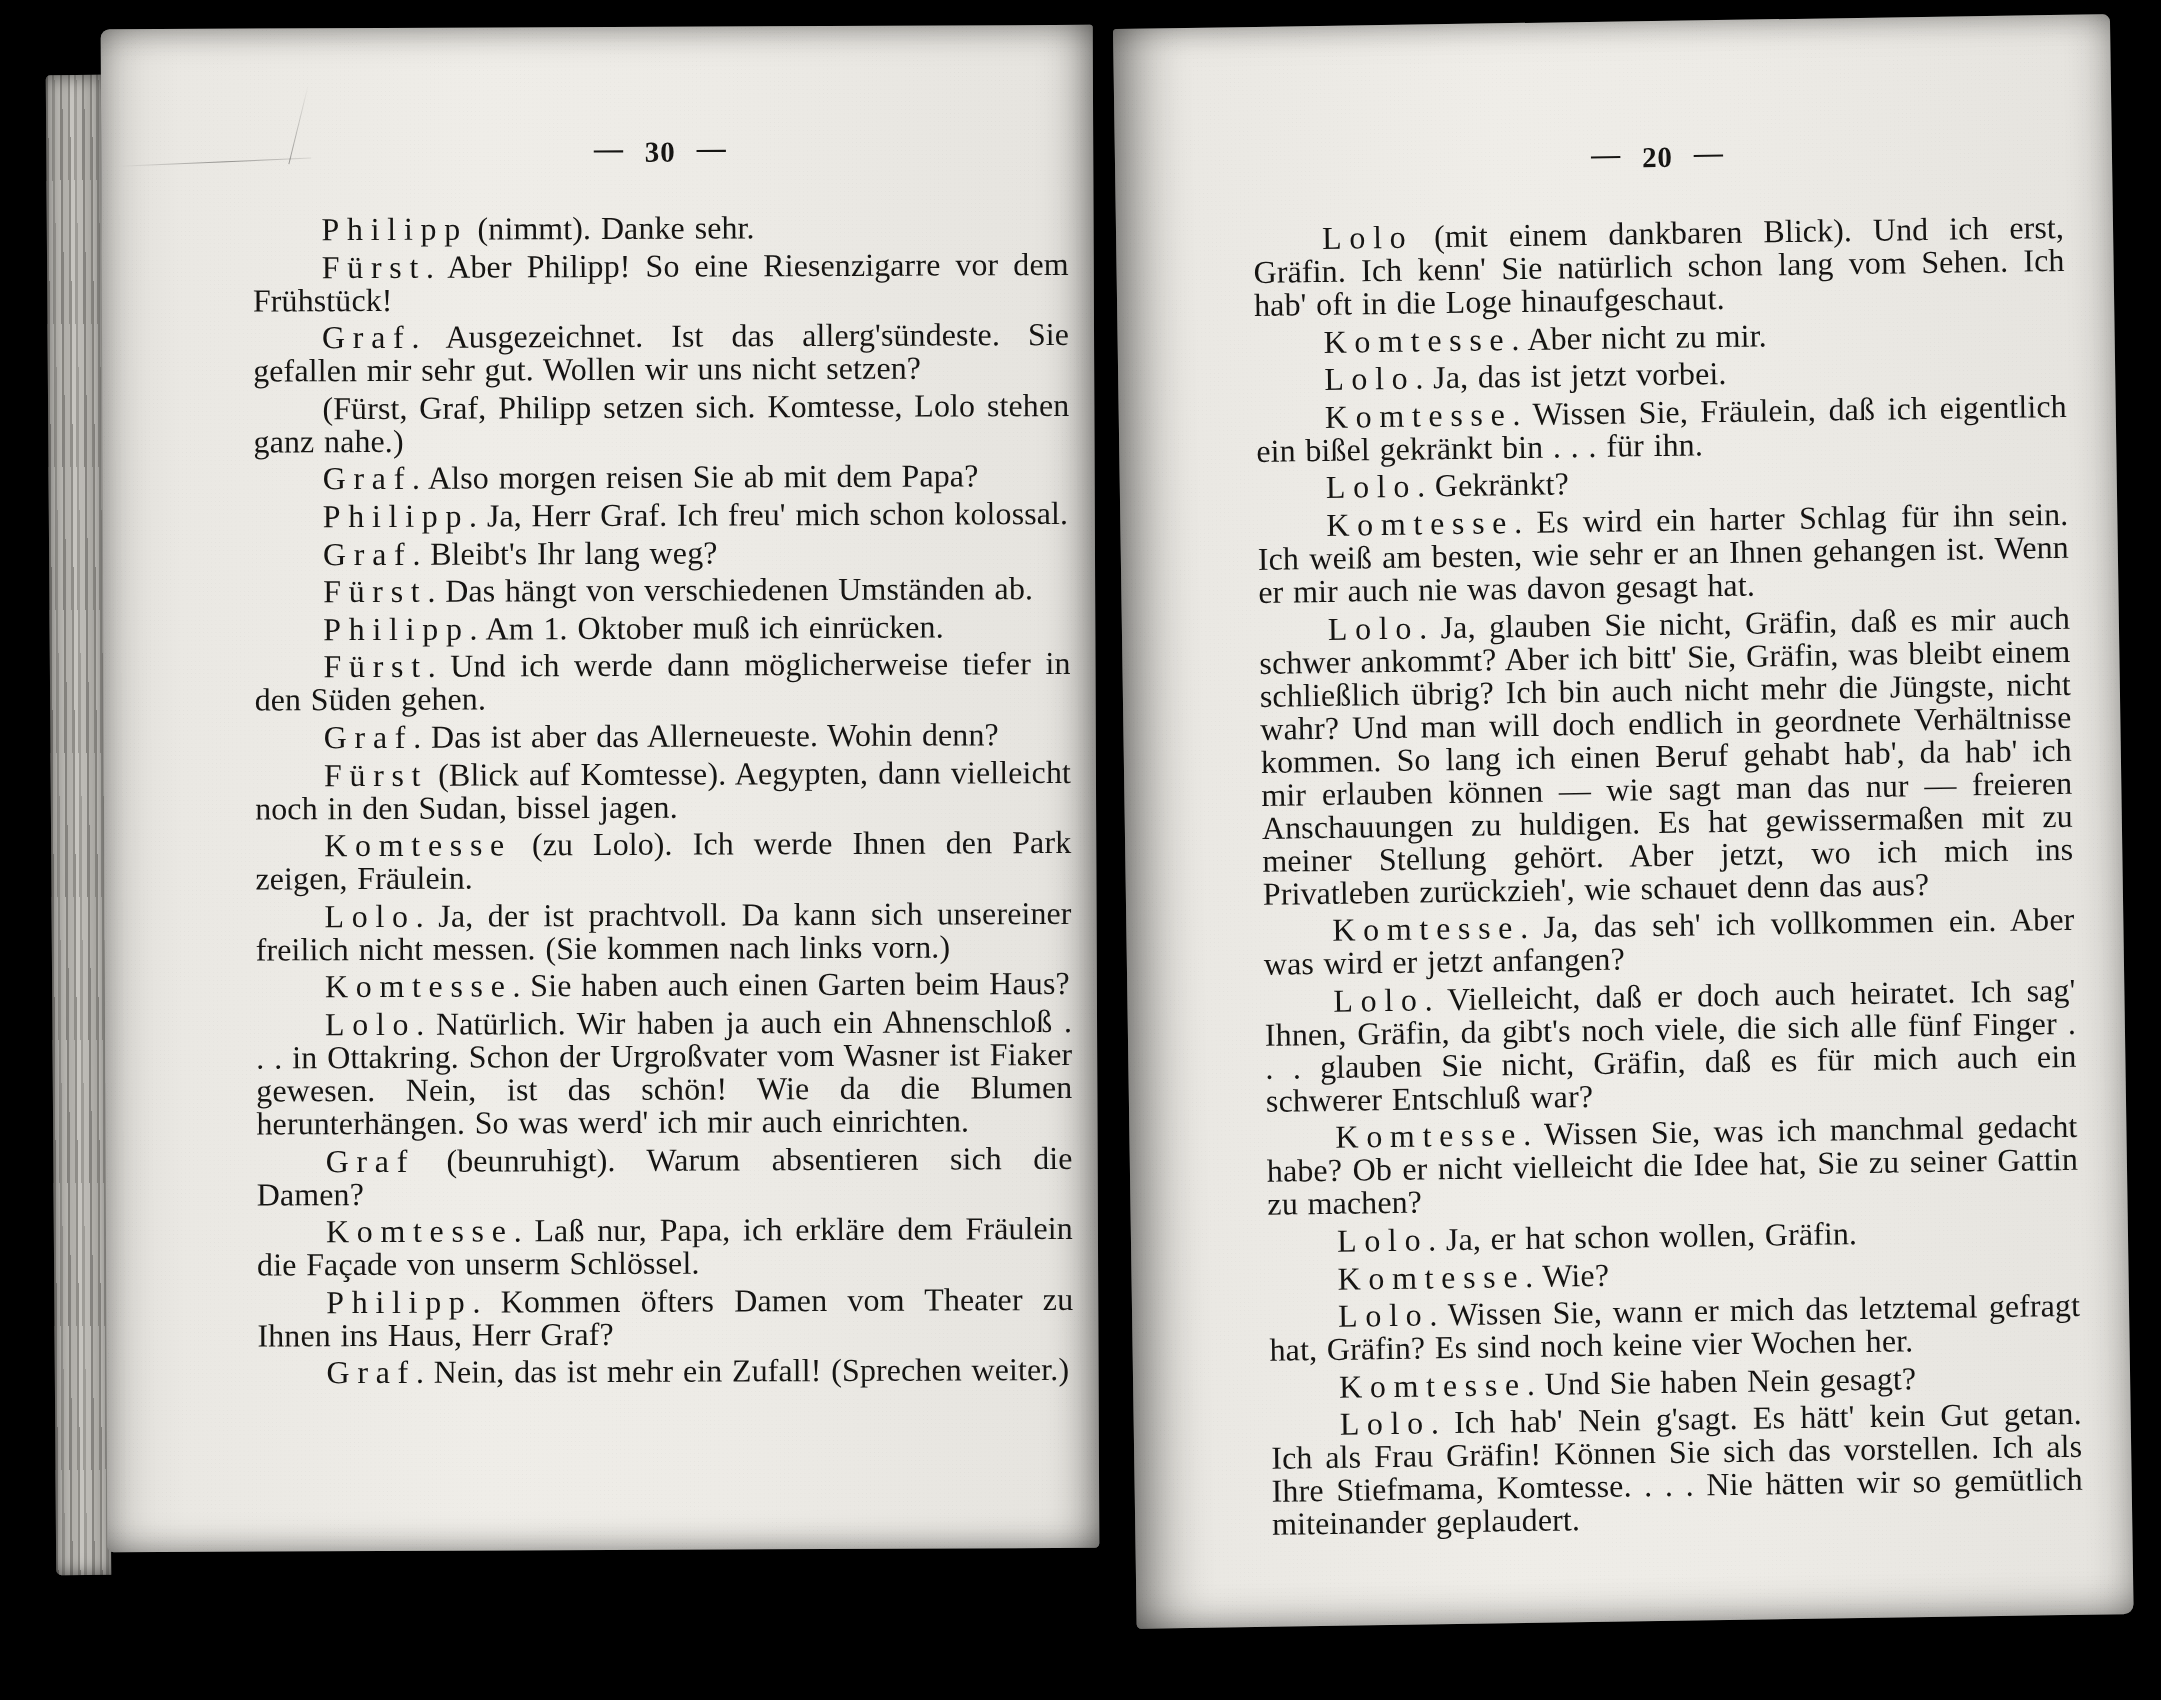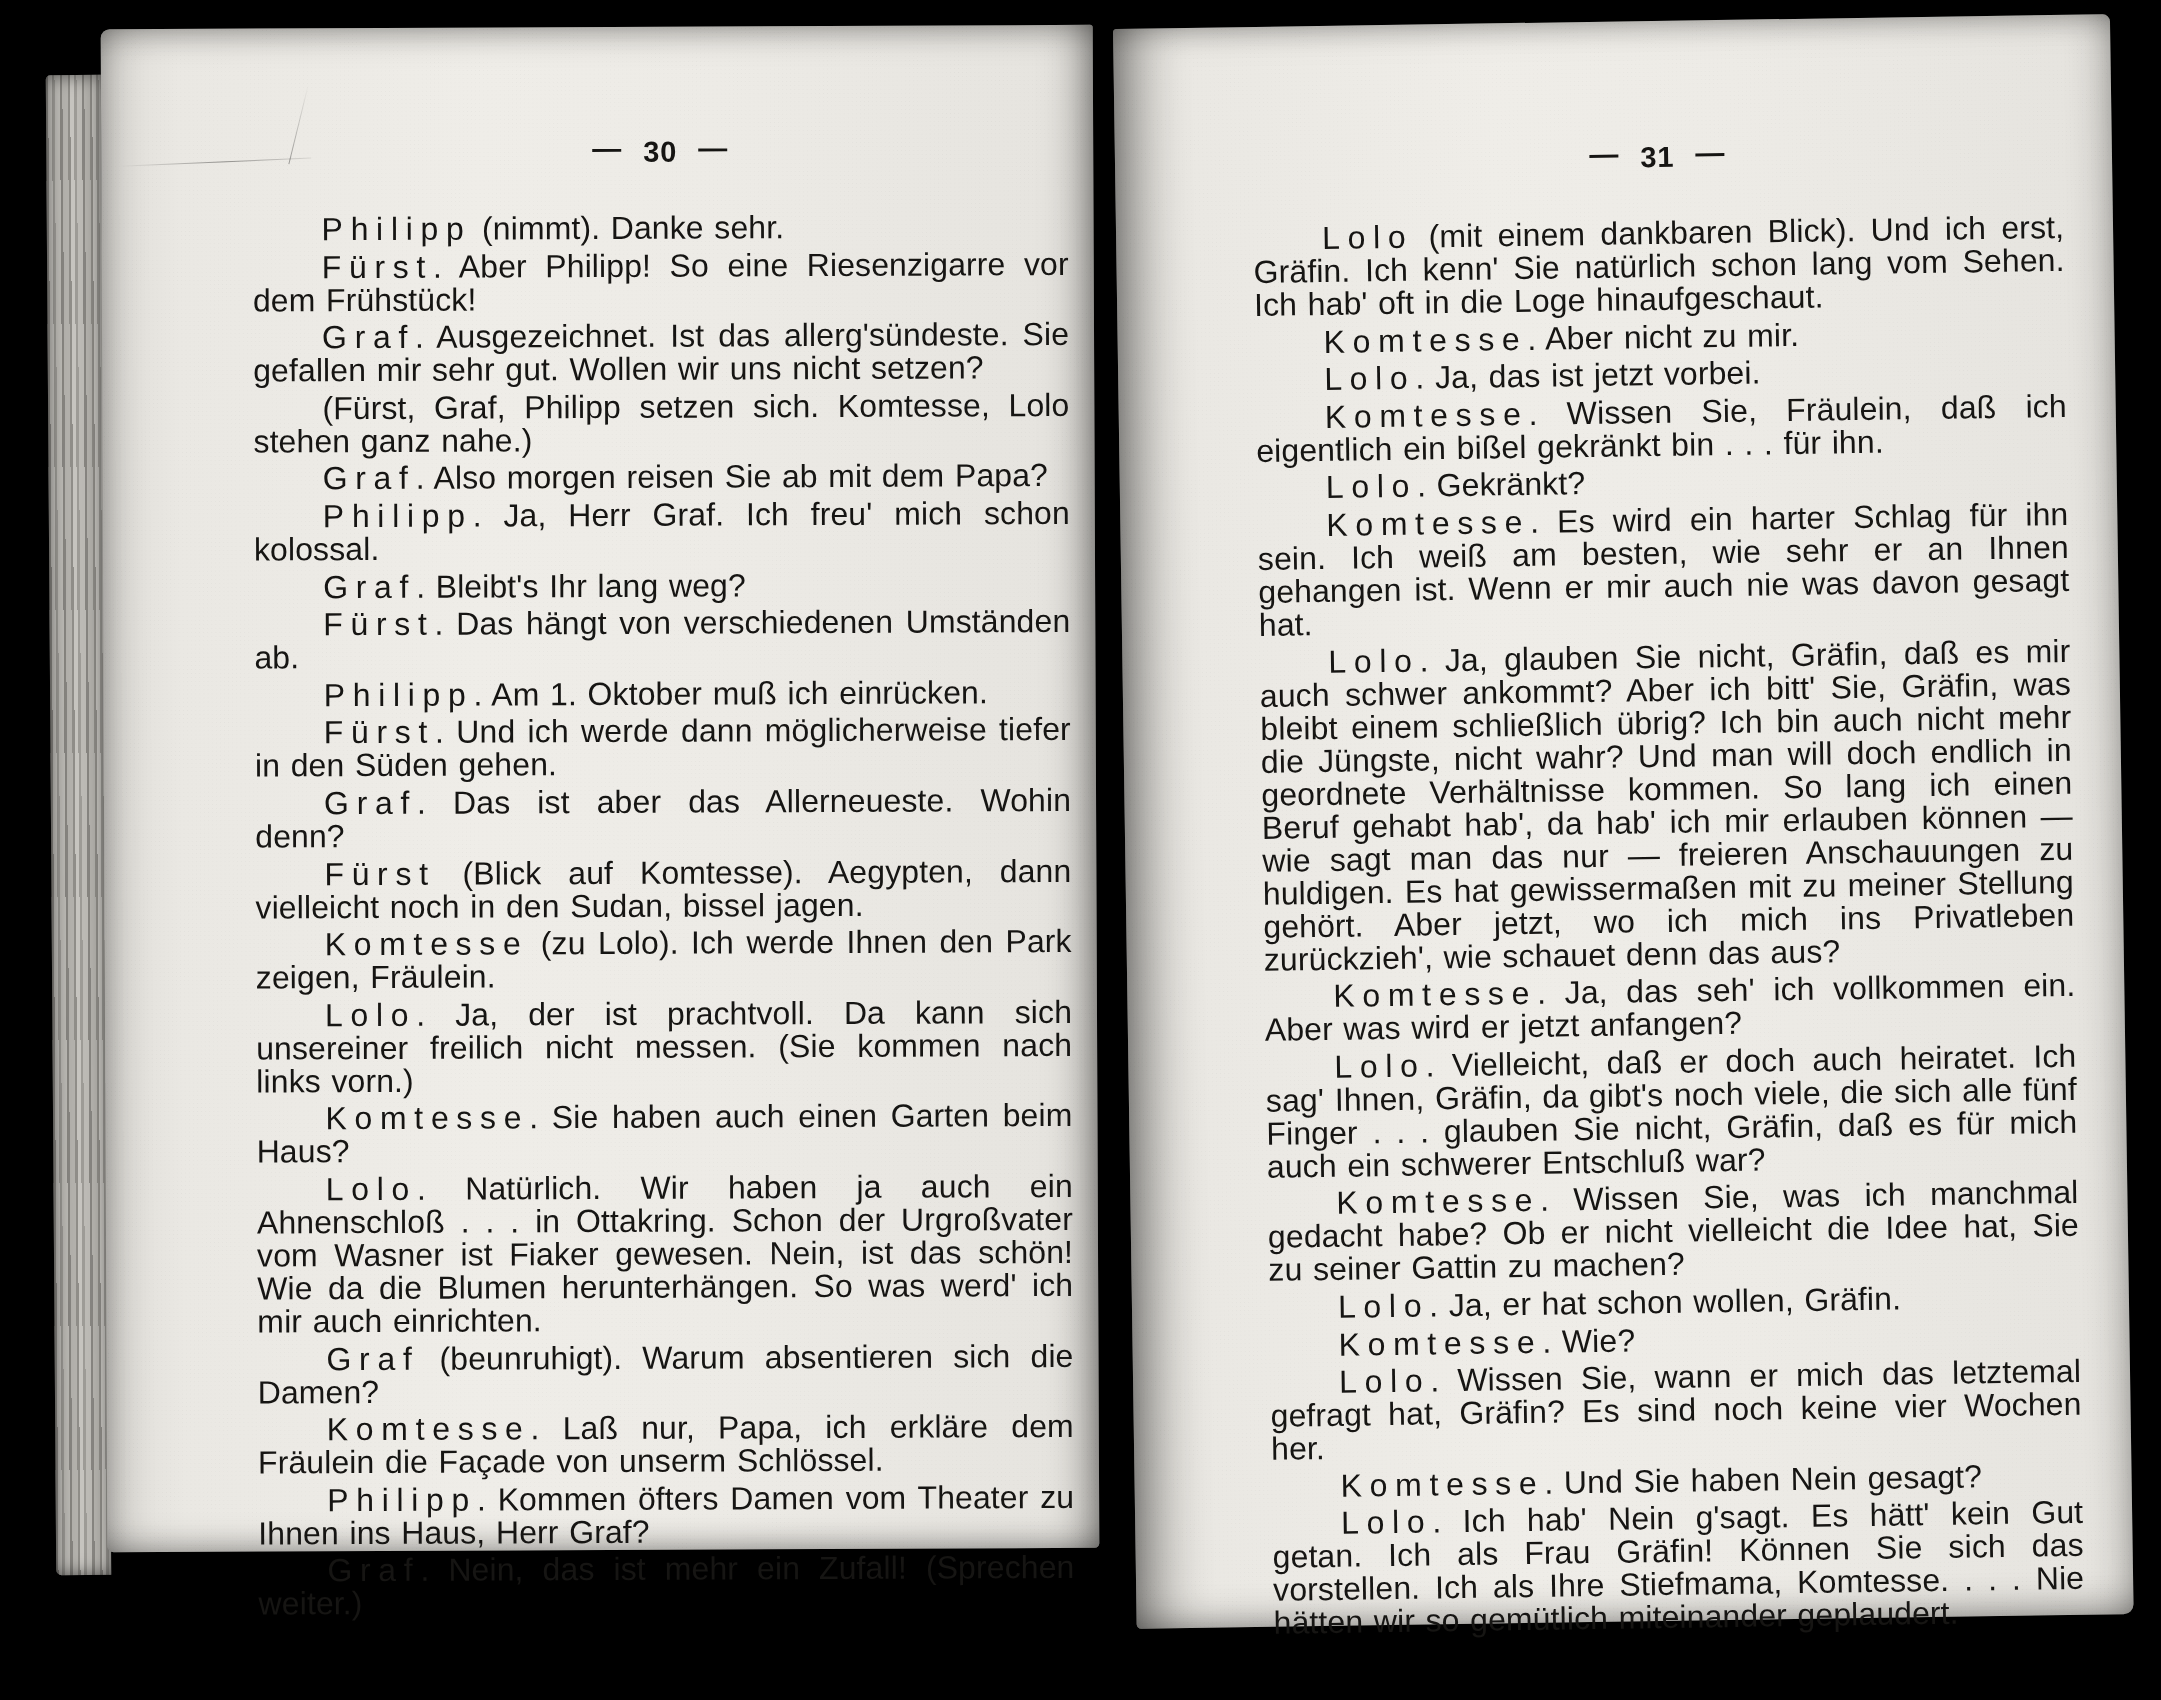--- a/index.html
+++ b/index.html
@@ -1,19 +1,19 @@
 <!DOCTYPE html>
 <html style="--bg: #000000; --paper: #eae8e3; --ink: #161513;font-size:7.3px"><head>
 <meta charset="utf-8">
 <style>
   html, body { margin:0; padding:0; background:#000; }
   .canvas {
     position:relative; width:2161px; height:1701px; overflow:hidden;
     background:var(--bg, #000);
-    font-family:Liberation Sans, sans-serif;
+    font-family:Liberation Serif, serif;
   }
   
   .stack {
     position:absolute; left:51px; top:75px; width:55px; height:1500px;
     background:repeating-linear-gradient(90deg,
       #8f8d88 0 2.3px, #c6c4bf 2.3px 6px, #9d9b96 6px 8.7px,
       #bcbab5 8.7px 14px, #878580 14px 16.5px, #b3b1ac 16.5px 22px);
     border-radius:4.6px 0 0 5.5px;
     transform:rotate(-0.4deg);
     box-shadow:0 0 18.3px rgba(0,0,0,.6) inset;
@@ -109,21 +109,21 @@
           <p><span class="speaker">Komtesse</span>. Laß nur, Papa, ich erkläre dem Fräulein die Façade von unserm Schlössel.</p>
           <p><span class="speaker">Philipp</span>. Kommen öfters Damen vom Theater zu Ihnen ins Haus, Herr Graf?</p>
           <p><span class="speaker">Graf</span>. Nein, das ist mehr ein Zufall! (Sprechen weiter.)</p>
         </div>
     </div>
   </section>
 
   <section class="page right">
     <div class="inner">
       <div class="pagehead">
-        <span class="dash">—</span><span class="num">31</span><span class="dash">—</span>
+        <span class="dash">—</span><span class="num">20</span><span class="dash">—</span>
       </div>
       <div class="pagebody">
           <p><span class="speaker">Lolo</span> (mit einem dankbaren Blick). Und ich erst, Gräfin. Ich kenn' Sie natürlich schon lang vom Sehen. Ich hab' oft in die Loge hinaufgeschaut.</p>
           <p><span class="speaker">Komtesse</span>. Aber nicht zu mir.</p>
           <p><span class="speaker">Lolo</span>. Ja, das ist jetzt vorbei.</p>
           <p><span class="speaker">Komtesse</span>. Wissen Sie, Fräulein, daß ich eigentlich ein bißel gekränkt bin . . . für ihn.</p>
           <p><span class="speaker">Lolo</span>. Gekränkt?</p>
           <p><span class="speaker">Komtesse</span>. Es wird ein harter Schlag für ihn sein. Ich weiß am besten, wie sehr er an Ihnen gehangen ist. Wenn er mir auch nie was davon gesagt hat.</p>
           <p><span class="speaker">Lolo</span>. Ja, glauben Sie nicht, Gräfin, daß es mir auch schwer ankommt? Aber ich bitt' Sie, Gräfin, was bleibt einem schließlich übrig? Ich bin auch nicht mehr die Jüngste, nicht wahr? Und man will doch endlich in geordnete Verhältnisse kommen. So lang ich einen Beruf gehabt hab', da hab' ich mir erlauben können — wie sagt man das nur — freieren Anschauungen zu huldigen. Es hat gewissermaßen mit zu meiner Stellung gehört. Aber jetzt, wo ich mich ins Privatleben zurückzieh', wie schauet denn das aus?</p>
           <p><span class="speaker">Komtesse</span>. Ja, das seh' ich vollkommen ein. Aber was wird er jetzt anfangen?</p>

